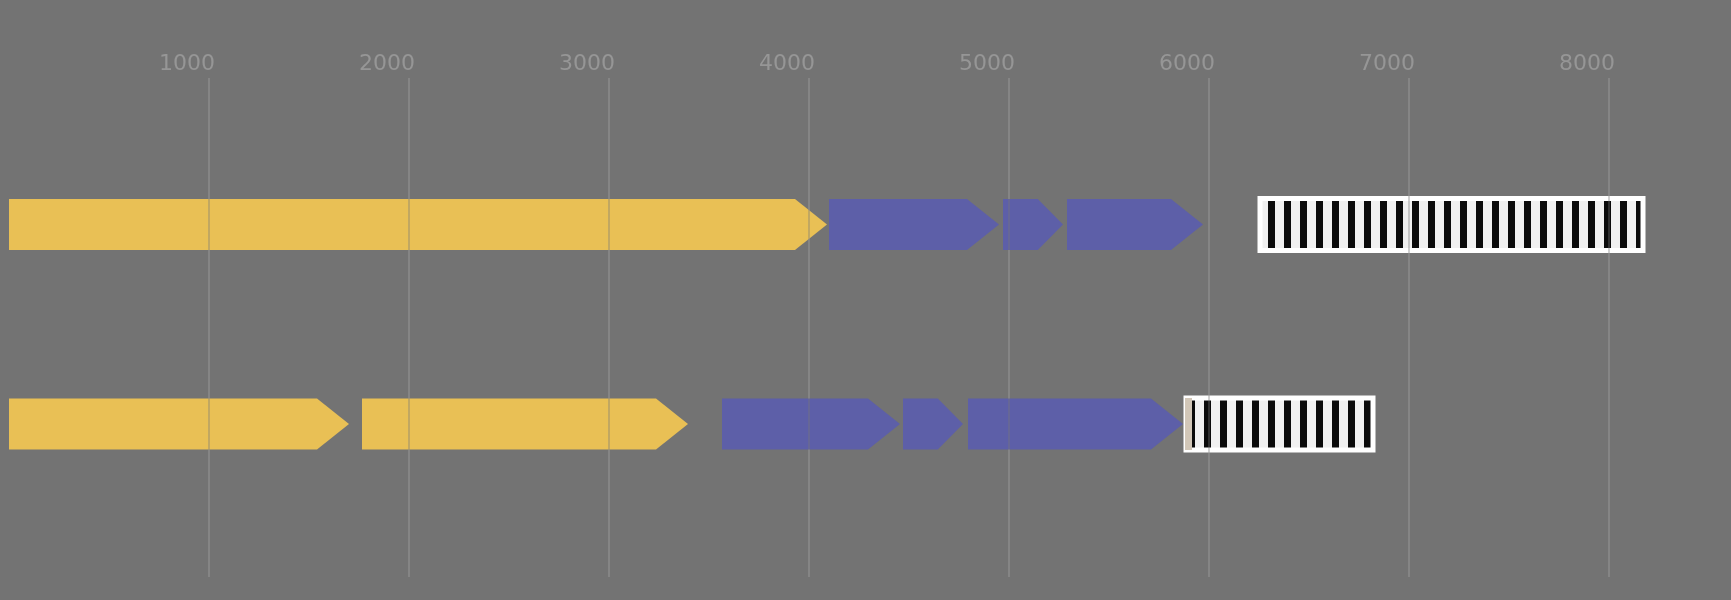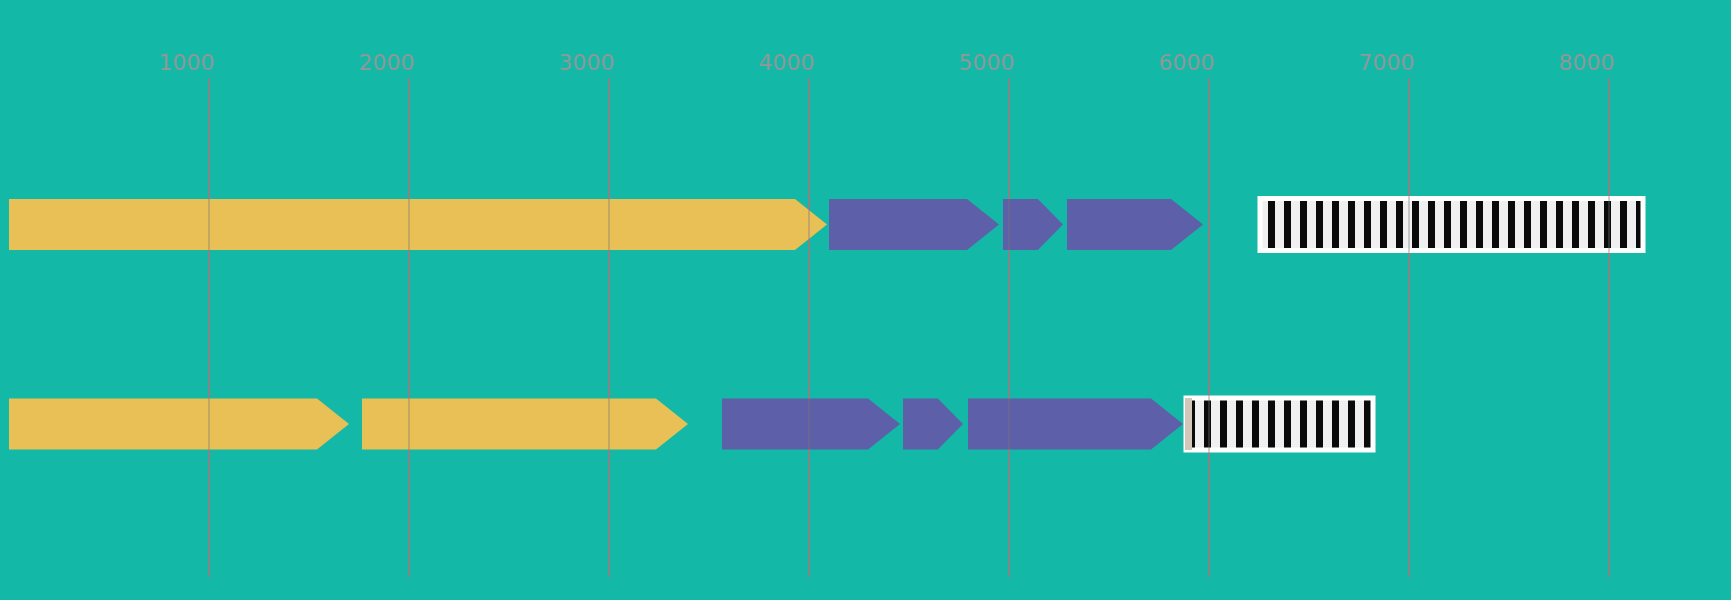--- a/index.html
+++ b/index.html
@@ -1,20 +1,20 @@
 <!DOCTYPE html>
 <html><head>
 <meta charset="utf-8">
 <style>
   html, body { margin: 0; padding: 0; background: #000; }
   .stage {
     position: relative;
     width: 1731px;
     height: 600px;
-    background: #14b8a6;
+    background: #737373;
     overflow: hidden;
     font-family: "DejaVu Sans", sans-serif;
   }
   svg text {
     font-family: "DejaVu Sans", sans-serif;
     font-size: 22px;
   }
 </style>
 </head>
 <body>

